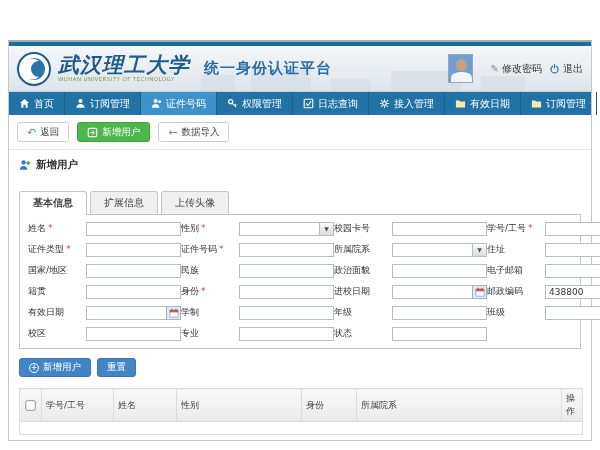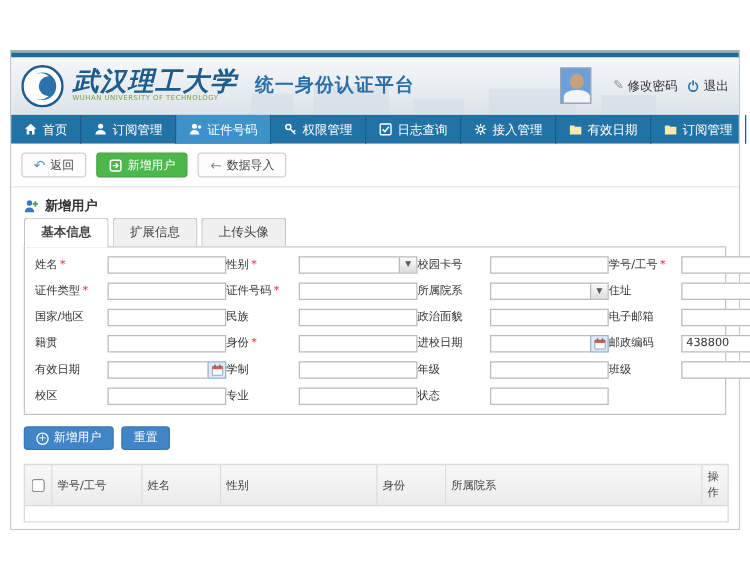--- a/index.html
+++ b/index.html
@@ -51,21 +51,21 @@
   .btn { display:inline-flex; align-items:center; gap:4px; height:20px; padding:0 9px;
     font-size:9.5px; border:1px solid #cfcfcf; border-radius:3px; background:#fdfdfd;
     color:#444; cursor:pointer; font-family:inherit; }
   .btn .back-glyph { color:#5b8fbe; font-size:11px; line-height:1; }
   .btn .import-glyph { color:#8a8a8a; font-size:11px; line-height:1; }
   .btn-green { background:#4cb84c; border-color:#41a341; color:#fff; }
 
   .section-title { display:flex; align-items:center; gap:5px; padding:8px 10px 2px;
     font-size:10.5px; font-weight:bold; color:#333; }
 
-  .tabs { display:flex; padding:0 0 0 10px; margin-top:0; position:relative; z-index:2; }
+  .tabs { display:flex; padding:0 0 0 10px; margin-top:17px; position:relative; z-index:2; }
   .tab { font-size:10px; padding:4px 13px; background:#f0f0f0; color:#444;
     border:1px solid #c5c5c5; border-bottom:none; border-radius:3px 3px 0 0;
     margin-right:3px; cursor:pointer; }
   .tab.active { background:#fff; font-weight:bold; margin-bottom:-1px; padding-bottom:5px; }
 
   .form-panel { margin:0 10px; border:1px solid #c5c5c5; padding:6px 8px 7px; background:#fff; }
   .form-grid { display:grid; grid-template-columns:1fr 1fr 1fr 1fr; row-gap:6px; }
   .cell { display:flex; align-items:center; height:15px; }
   .flabel { flex:0 0 58px; font-size:9px; color:#333; white-space:nowrap; }
   .req { color:#e03333; margin-left:2px; font-size:9px; }

